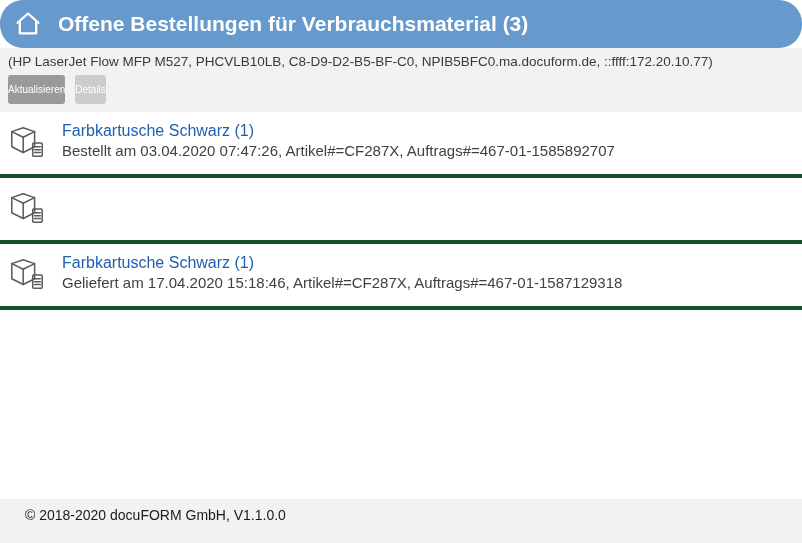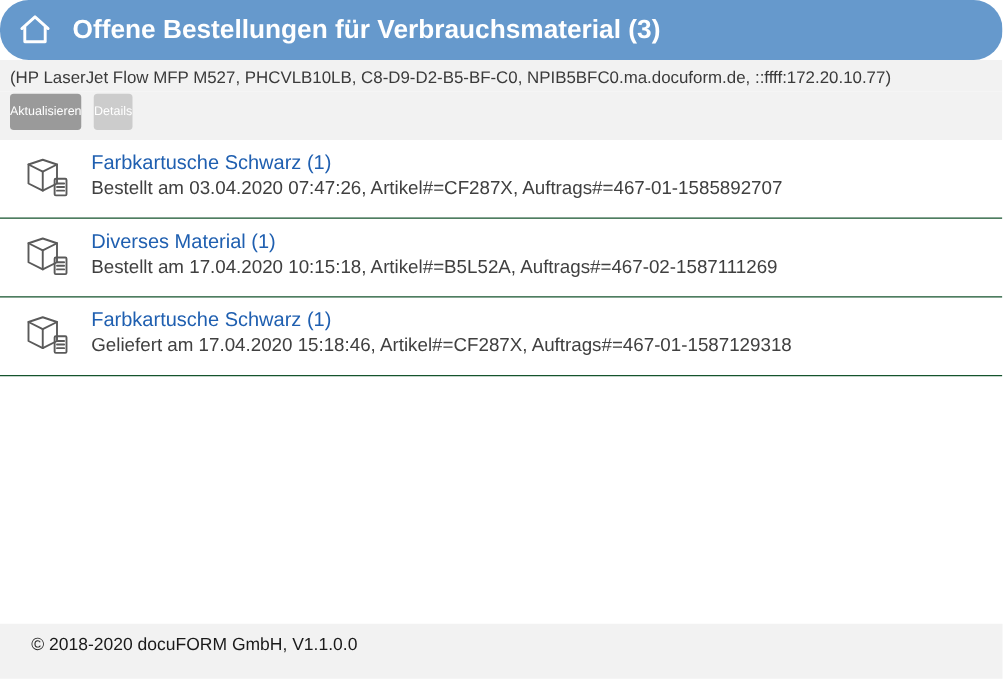--- a/index.html
+++ b/index.html
@@ -54,22 +54,22 @@
   }
   .btn.refresh { background: #9a9a9a; }
   .btn.details { background: #cccccc; cursor: default; }
   .list {
     background: #ffffff;
   }
   .item {
     display: flex;
     align-items: flex-start;
     gap: 14px;
-    padding: 10px 14px 12px 19px;
-    border-bottom: 1px solid #14532d;
+    padding: 10px 14px 12px 8px;
+    border-bottom: 4px solid #14532d;
   }
   .item .icon-col {
     width: 40px;
     flex: 0 0 auto;
     padding-top: 2px;
   }
   .item .text-col {
     flex: 1 1 auto;
     min-width: 0;
   }
@@ -143,24 +143,20 @@
     <div class="item">
       <div class="icon-col">
         <svg width="38" height="38" viewBox="0 0 40 40" fill="none" stroke="#5a5a5a" stroke-width="1.6" stroke-linejoin="round" stroke-linecap="round">
           <path d="M16 4 L28 8 L28 24 L16 30 L4 24 L4 8 Z"></path>
           <path d="M4 8 L16 14 L28 8"></path>
           <path d="M16 14 L16 30"></path>
           <rect x="26" y="20" width="10" height="14" rx="1"></rect>
           <path d="M28 24 H34 M28 27 H34 M28 30 H34"></path>
         </svg>
       </div>
-      <div class="text-col">
-        <div class="item-title">Diverses Material (1)</div>
-        <div class="item-sub">Bestellt am 17.04.2020 10:15:18, Artikel#=B5L52A, Auftrags#=467-02-1587111269</div>
-      </div>
     </div>
 
     <div class="item">
       <div class="icon-col">
         <svg width="38" height="38" viewBox="0 0 40 40" fill="none" stroke="#5a5a5a" stroke-width="1.6" stroke-linejoin="round" stroke-linecap="round">
           <path d="M16 4 L28 8 L28 24 L16 30 L4 24 L4 8 Z"></path>
           <path d="M4 8 L16 14 L28 8"></path>
           <path d="M16 14 L16 30"></path>
           <rect x="26" y="20" width="10" height="14" rx="1"></rect>
           <path d="M28 24 H34 M28 27 H34 M28 30 H34"></path>

